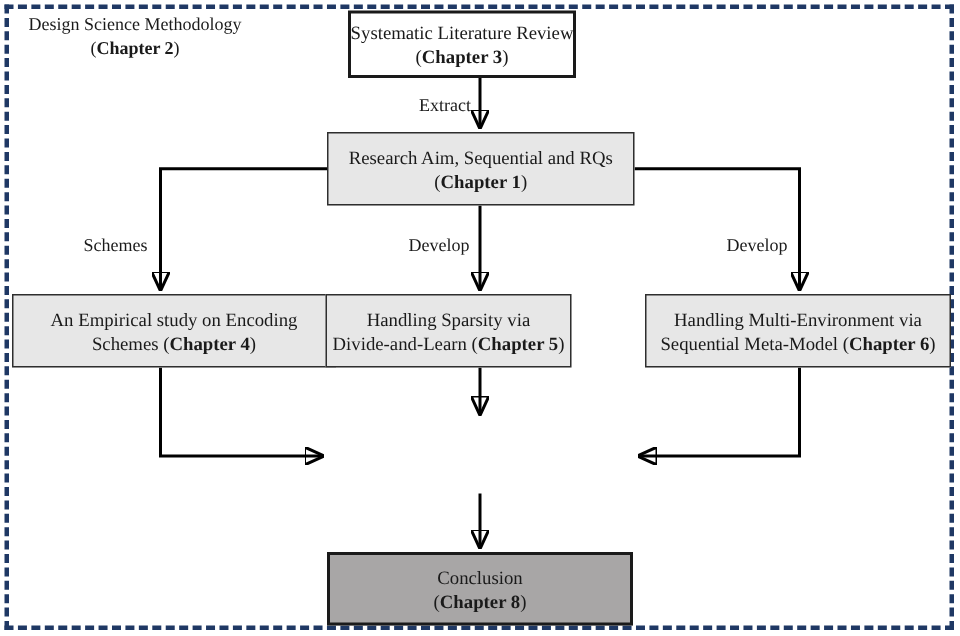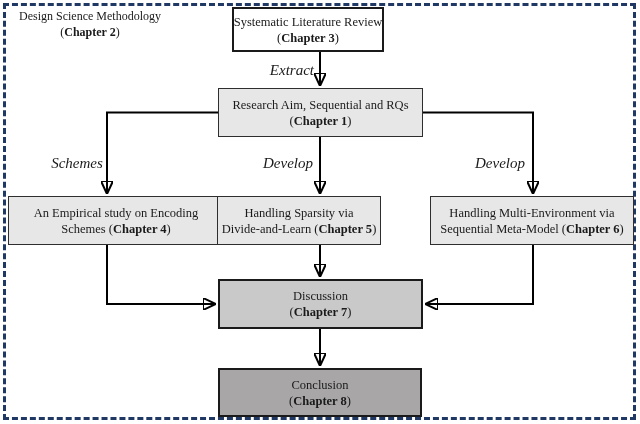--- a/index.html
+++ b/index.html
@@ -41,21 +41,21 @@
   #ch5-box{left:217px;top:196px;width:164px;height:49px;}
   #ch6-box{left:430px;top:196px;width:204px;height:49px;}
   #discussion-box{left:218px;top:279px;width:205px;height:50px;}
   #conclusion-box{left:218px;top:368px;width:204px;height:49px;}
 
   #frame-label{
     position:absolute;left:12px;top:9px;width:156px;
     text-align:center;font-size:12px;line-height:15.5px;z-index:2;
   }
   .edge-label{
-    position:absolute;font-size:15px;line-height:15px;z-index:2;font-style:italic;
+    position:absolute;font-size:12px;line-height:15px;z-index:2;
   }
   #extract-label{left:254px;top:63px;width:60px;text-align:right;}
   #conduct-label{left:47px;top:156px;width:60px;text-align:center;}
   #develop-mid-label{left:253px;top:156px;width:60px;text-align:right;}
   #develop-right-label{left:465px;top:156px;width:60px;text-align:right;}
 
   #arrow-layer{
     position:absolute;left:0;top:0;width:640px;height:424px;
     z-index:1;pointer-events:none;
   }
@@ -107,24 +107,20 @@
   <div id="ch5-box" class="node light-node">
     <div class="l1">Handling Sparsity via</div>
     <div class="l2"><span>Divide-and-Learn (</span><b>Chapter 5</b><span>)</span></div>
   </div>
 
   <div id="ch6-box" class="node light-node">
     <div class="l1">Handling Multi-Environment via</div>
     <div class="l2"><span>Sequential Meta-Model (</span><b>Chapter 6</b><span>)</span></div>
   </div>
 
-  <div id="discussion-box" class="node mid-node">
-    <div class="l1">Discussion</div>
-    <div class="l2"><span>(</span><b>Chapter 7</b><span>)</span></div>
-  </div>
 
   <div id="conclusion-box" class="node dark-node">
     <div class="l1">Conclusion</div>
     <div class="l2"><span>(</span><b>Chapter 8</b><span>)</span></div>
   </div>
 
   <div id="extract-label" class="edge-label">Extract</div>
   <div id="conduct-label" class="edge-label">Schemes</div>
   <div id="develop-mid-label" class="edge-label">Develop</div>
   <div id="develop-right-label" class="edge-label">Develop</div>

